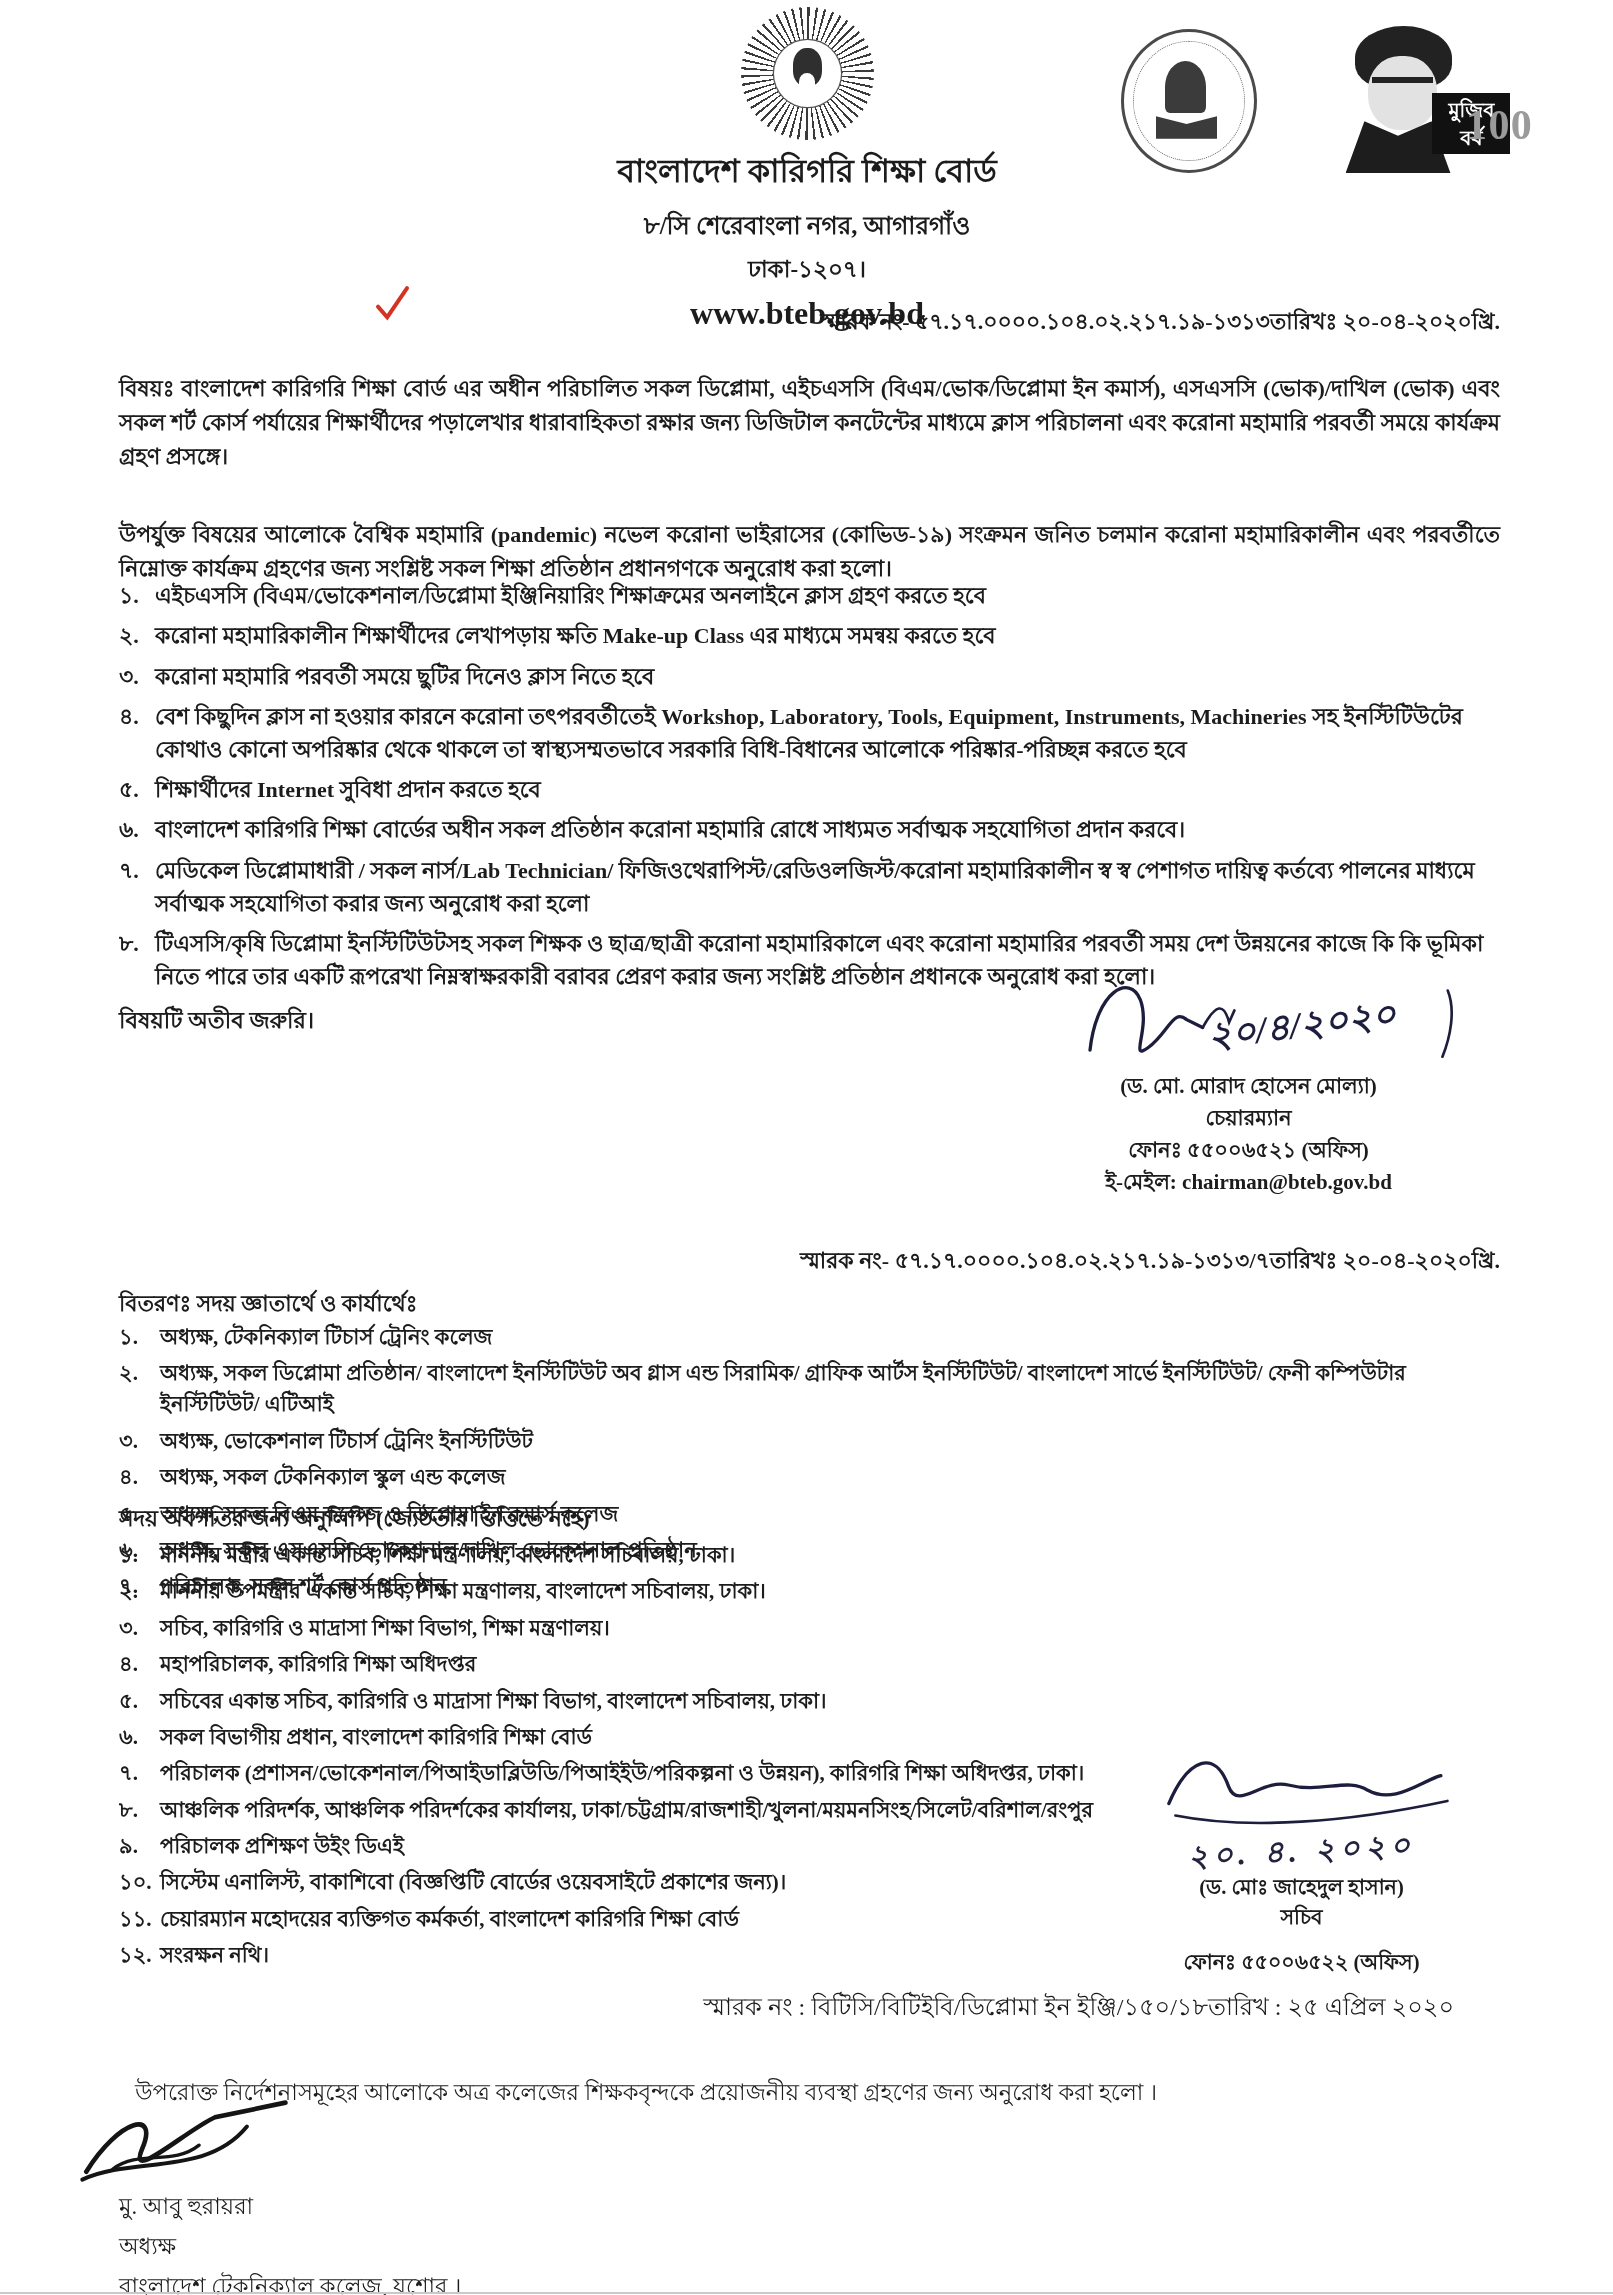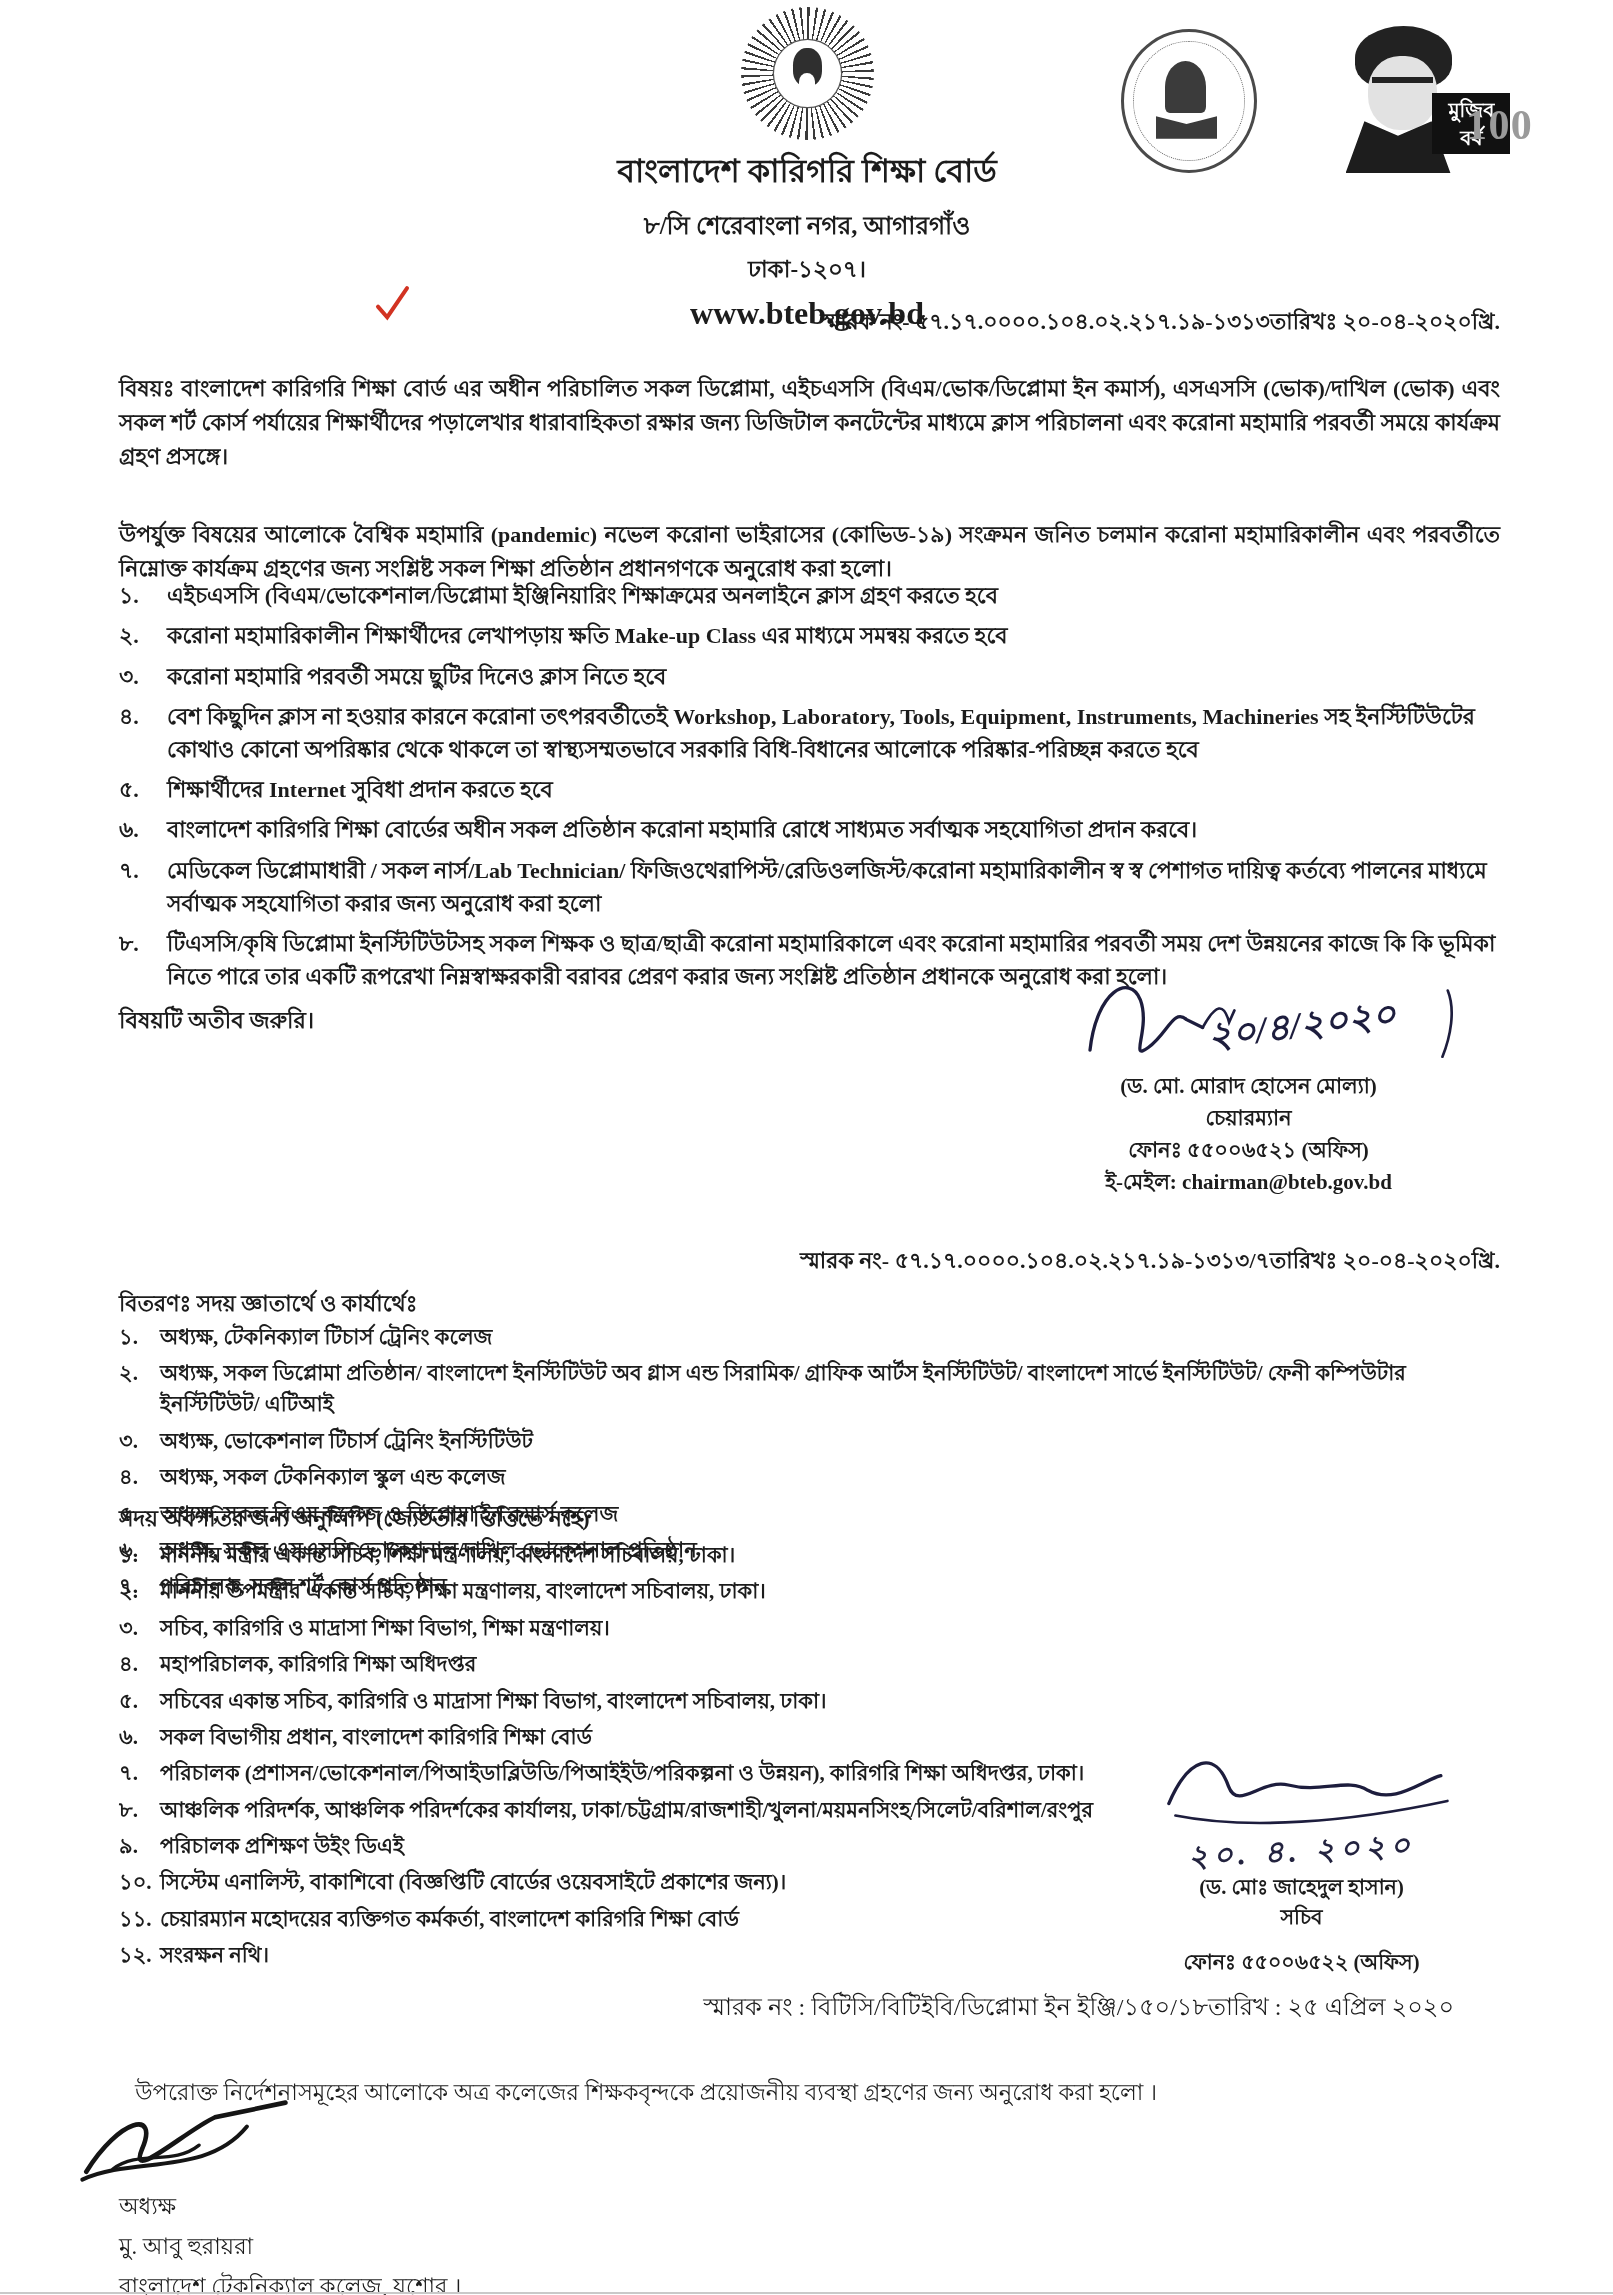--- a/index.html
+++ b/index.html
@@ -50,21 +50,21 @@
   .memo2{top:1246px;}
   .memo3{top:1991px;}
   .red-tick{position:absolute;left:255px;top:-22.6px;}
 
   
   .subject{top:350px;font-size:22px;font-weight:bold;line-height:1.55;text-align:justify;}
   .intro{top:496px;font-size:22px;font-weight:bold;line-height:1.55;text-align:justify;}
   .directives{top:579px;}
   .dir-item{display:flex;font-size:22px;font-weight:bold;line-height:1.5;margin-bottom:7.3px;}
   .dir-item .num{flex:0 0 36px;}
-  .dir-item .txt{flex:1;margin-left:12px;}
+  .dir-item .txt{flex:1;}
 
   .urgent{top:1003px;font-size:22.6px;font-weight:bold;}
 
   
   .chairman{position:absolute;top:964px;right:100px;width:531px;text-align:center;
     font-size:21px;font-weight:bold;line-height:1.45;}
   .chairman .line{margin-top:1.3px;}
 
   
   .dist-heading{top:1286px;font-size:22px;font-weight:bold;}
@@ -291,20 +291,20 @@
   <p class="abs closing">উপরোক্ত নির্দেশনাসমূহের আলোকে অত্র কলেজের শিক্ষকবৃন্দকে প্রয়োজনীয় ব্যবস্থা গ্রহণের জন্য অনুরোধ করা হলো ।</p>
 
   <div class="abs principal">
     <div class="sig-wrap">
       <svg width="239" height="93" viewBox="0 0 360 140">
         <path d="M20 120 C 70 40, 130 26, 104 86 C 82 138, 170 58, 214 38 L 320 16" fill="none" stroke="#151515" stroke-width="7" stroke-linecap="round"></path>
         <path d="M14 132 C 90 96, 200 128, 262 52" fill="none" stroke="#151515" stroke-width="6" stroke-linecap="round"></path>
         <path d="M60 116 C 100 86, 150 112, 190 80" fill="none" stroke="#151515" stroke-width="5" stroke-linecap="round"></path>
       </svg>
     </div>
+    <div class="line">মু. আবু হুরায়রা</div>
     <div class="line">অধ্যক্ষ</div>
-    <div class="line">মু. আবু হুরায়রা</div>
     <div class="line">বাংলাদেশ টেকনিক্যাল কলেজ, যশোর ।</div>
   </div>
 
   <div class="scan-edge"></div>
 </div>
 
 
 </body></html>

